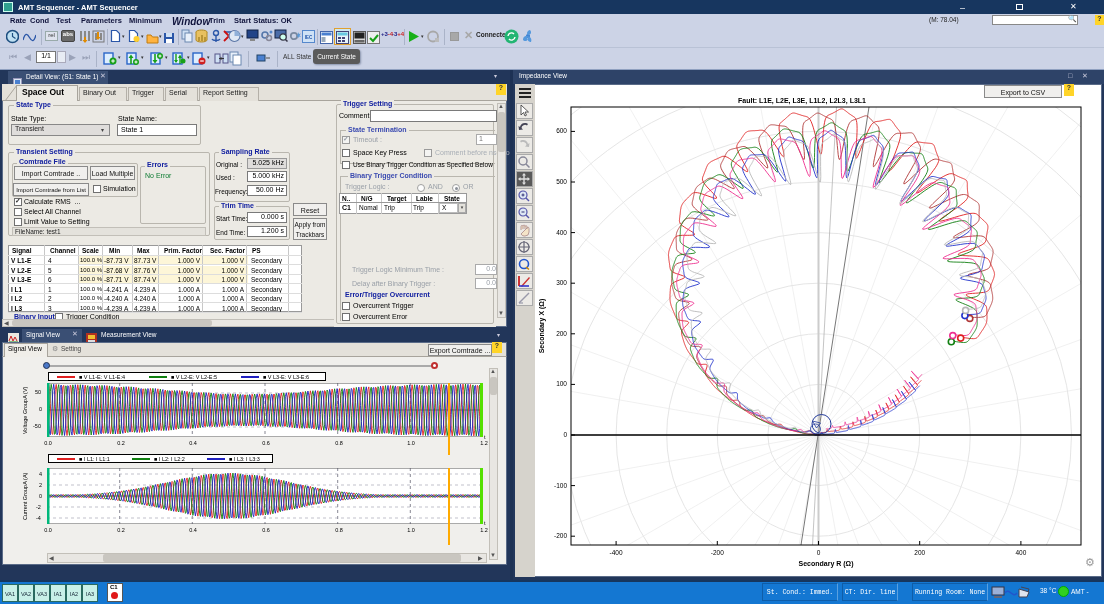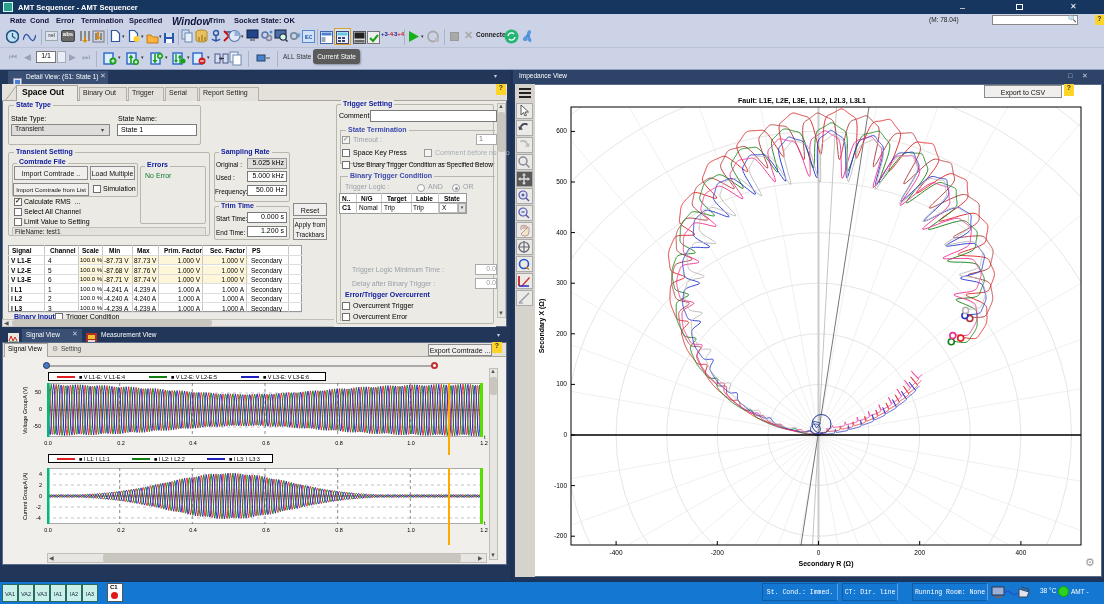--- a/index.html
+++ b/index.html
@@ -10,26 +10,26 @@
 </style></head><body>
 <div style="left:0px;top:0px;width:1104px;height:14px;background:#17365f;"></div>
 <div style="left:3px;top:2px;width:10px;height:10px;background:#2e9e8f;border:1px solid #cfe;"></div>
 <div style="left:18px;top:3px;font-size:7.5px;font-weight:bold;color:#fff;">AMT Sequencer - AMT Sequencer</div>
 <div style="left:960px;top:3px;font-size:9px;color:#fff;">–</div>
 <div style="left:1016px;top:4px;width:7px;height:6px;border:1px solid #fff;"></div>
 <div style="left:1070px;top:2px;font-size:8px;color:#fff;">✕</div>
 <div style="left:0px;top:14px;width:1104px;height:12px;background:#ccd3e6;"></div>
 <div style="left:10px;top:16px;font-size:7.5px;font-weight:bold;color:#10143c;">Rate</div>
 <div style="left:30px;top:16px;font-size:7.5px;font-weight:bold;color:#10143c;">Cond</div>
-<div style="left:56px;top:16px;font-size:7.5px;font-weight:bold;color:#10143c;">Error</div>
-<div style="left:81px;top:16px;font-size:7.5px;font-weight:bold;color:#10143c;">Termination</div>
-<div style="left:129px;top:16px;font-size:7.5px;font-weight:bold;color:#10143c;">Specified</div>
+<div style="left:56px;top:16px;font-size:7.5px;font-weight:bold;color:#10143c;">Test</div>
+<div style="left:81px;top:16px;font-size:7.5px;font-weight:bold;color:#10143c;">Parameters</div>
+<div style="left:129px;top:16px;font-size:7.5px;font-weight:bold;color:#10143c;">Minimum</div>
 <div style="left:172px;top:16px;font-size:10px;font-weight:bold;color:#10143c;font-style:italic;">Window</div>
 <div style="left:209px;top:16px;font-size:7.5px;font-weight:bold;color:#10143c;">Trim</div>
-<div style="left:234px;top:16px;font-size:7.5px;font-weight:bold;color:#10143c;">Socket State: OK</div>
+<div style="left:234px;top:16px;font-size:7.5px;font-weight:bold;color:#10143c;">Start Status: OK</div>
 <div style="left:929px;top:16px;font-size:6.5px;color:#222;">(M: 78.04)</div>
 <div style="left:992px;top:15px;width:86px;height:10px;background:#fff;border:1px solid #888;"></div>
 <div style="left:1068px;top:15px;font-size:7px;">🔍</div>
 <div style="left:1095px;top:15px;width:9px;height:10px;background:#ffd428;font-size:7px;font-weight:bold;color:#333;text-align:center;">?</div>
 <div style="left:0px;top:26px;width:1104px;height:22px;background:#ccd3e6;border-bottom:1px solid #b9c2d6;"></div>
 <div style="left:6px;top:29px;width:13px;height:15px;"><svg width="13" height="15" viewBox="0 0 13 15">
       <circle cx="6.5" cy="7.5" r="6" fill="#bfe0f2" stroke="#1d4f80" stroke-width="1.6"></circle>
       <path d="M6.5 4v3.5l3 2" stroke="#1d4f80" stroke-width="1.2" fill="none"></path>
     </svg></div>
 <div style="left:23px;top:30px;width:13px;height:13px;"><svg width="13" height="13" viewBox="0 0 13 13">

